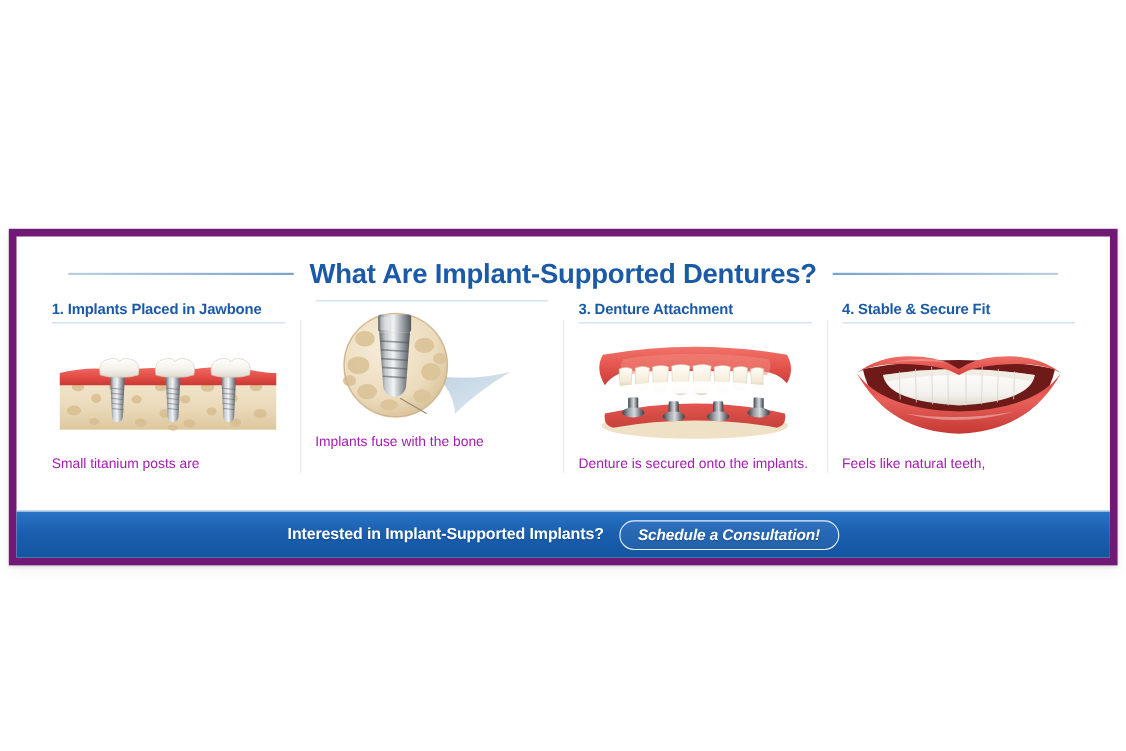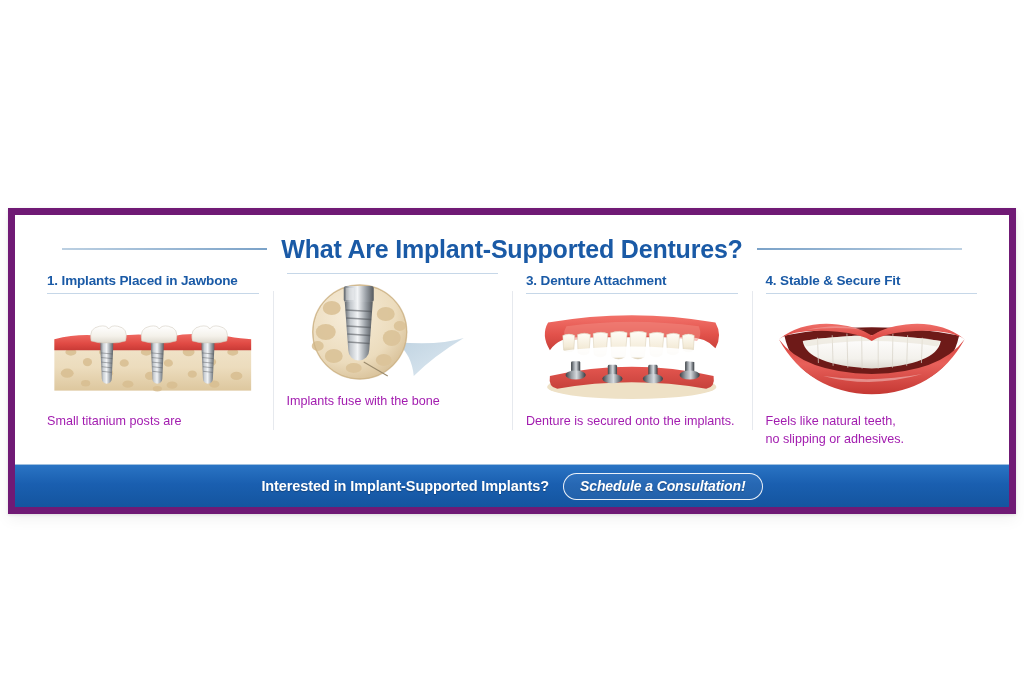--- a/index.html
+++ b/index.html
@@ -443,21 +443,20 @@
 
           <path d="M14 38 Q46 96 115 98 Q184 96 216 38 Q190 74 115 76 Q40 74 14 38 Z" fill="url(#lipLoG)"></path>
 
           <path d="M62 78 Q115 92 170 76 Q115 86 62 78 Z" fill="#ffffff" opacity="0.38"></path>
 
           <path d="M44 28 Q78 20 108 28 Q76 24 44 28 Z" fill="#ffffff" opacity="0.25"></path>
         </svg>
       </div>
       <div class="caption">
         <span>Feels like natural teeth,</span>
-        <span class="l2">no slipping or adhesives.</span>
       </div>
     </div>
 
   </div>
 
   <div id="cta-bar">
     <span id="cta-text">Interested in Implant-Supported Implants?</span>
     <span id="cta-button">Schedule a Consultation!</span>
   </div>
 

